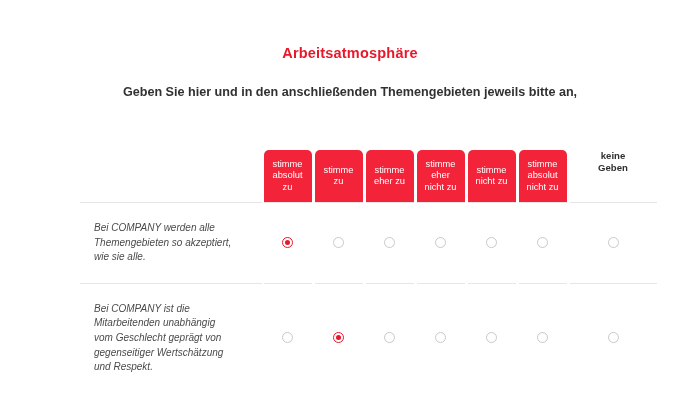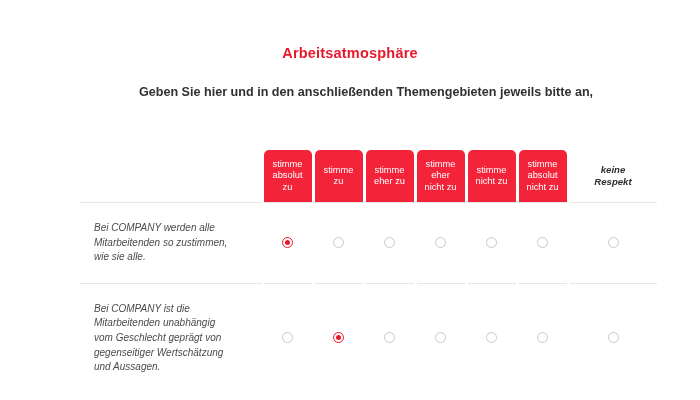--- a/index.html
+++ b/index.html
@@ -32,21 +32,21 @@
     font-size: 14.5px;
     font-weight: bold;
     letter-spacing: 0.2px;
     color: #e8182b;
   }
 
   
   .instruction {
     position: absolute;
     top: 82px;
-    left: 76px;
+    left: 60px;
     width: 580px;
     text-align: center;
     font-size: 12.6px;
     font-weight: bold;
     line-height: 21px;
     color: #313131;
   }
   .instruction .line {
     display: block;
   }
@@ -91,26 +91,25 @@
     font-size: 9.3px;
     font-weight: normal;
     line-height: 11.4px;
     text-align: center;
     box-sizing: border-box;
     padding: 0 2px;
   }
 
   .na-head {
     display: flex;
-    align-items: center;
+    align-items: flex-start;
     justify-content: center;
     height: 52px;
     color: #2f2f2f;
     font-size: 9.6px;
-    font-style: italic;
     line-height: 11.6px;
     text-align: center;
   }
 
   
   .q-row td {
     padding: 0;
     vertical-align: middle;
     background-clip: padding-box;
   }
@@ -267,34 +266,34 @@
                 <span>absolut</span><br>
                 <span>nicht zu</span>
               </span>
             </div>
           </th>
 
           <th>
             <div class="na-head">
               <span>
                 <span>keine</span><br>
-                <span>Respekt</span>
+                <span>Geben</span>
               </span>
             </div>
           </th>
         </tr>
       </thead>
 
       <tbody>
 
         <tr class="q-row divided row-body">
           <td>
             <div class="q-text">
               <span>Bei COMPANY werden alle</span><br>
-              <span>Mitarbeitenden so zustimmen,</span><br>
+              <span>Themengebieten so akzeptiert,</span><br>
               <span>wie sie alle.</span>
             </div>
           </td>
           <td class="opt-cell">
             <span class="radio checked"></span>
           </td>
           <td class="opt-cell">
             <span class="radio"></span>
           </td>
           <td class="opt-cell">
@@ -314,21 +313,21 @@
           </td>
         </tr>
 
         <tr class="q-row divided row-body-tall">
           <td>
             <div class="q-text">
               <span>Bei COMPANY ist die</span><br>
               <span>Mitarbeitenden unabhängig</span><br>
               <span>vom Geschlecht geprägt von</span><br>
               <span>gegenseitiger Wertschätzung</span><br>
-              <span>und Aussagen.</span>
+              <span>und Respekt.</span>
             </div>
           </td>
           <td class="opt-cell">
             <span class="radio"></span>
           </td>
           <td class="opt-cell">
             <span class="radio checked"></span>
           </td>
           <td class="opt-cell">
             <span class="radio"></span>

